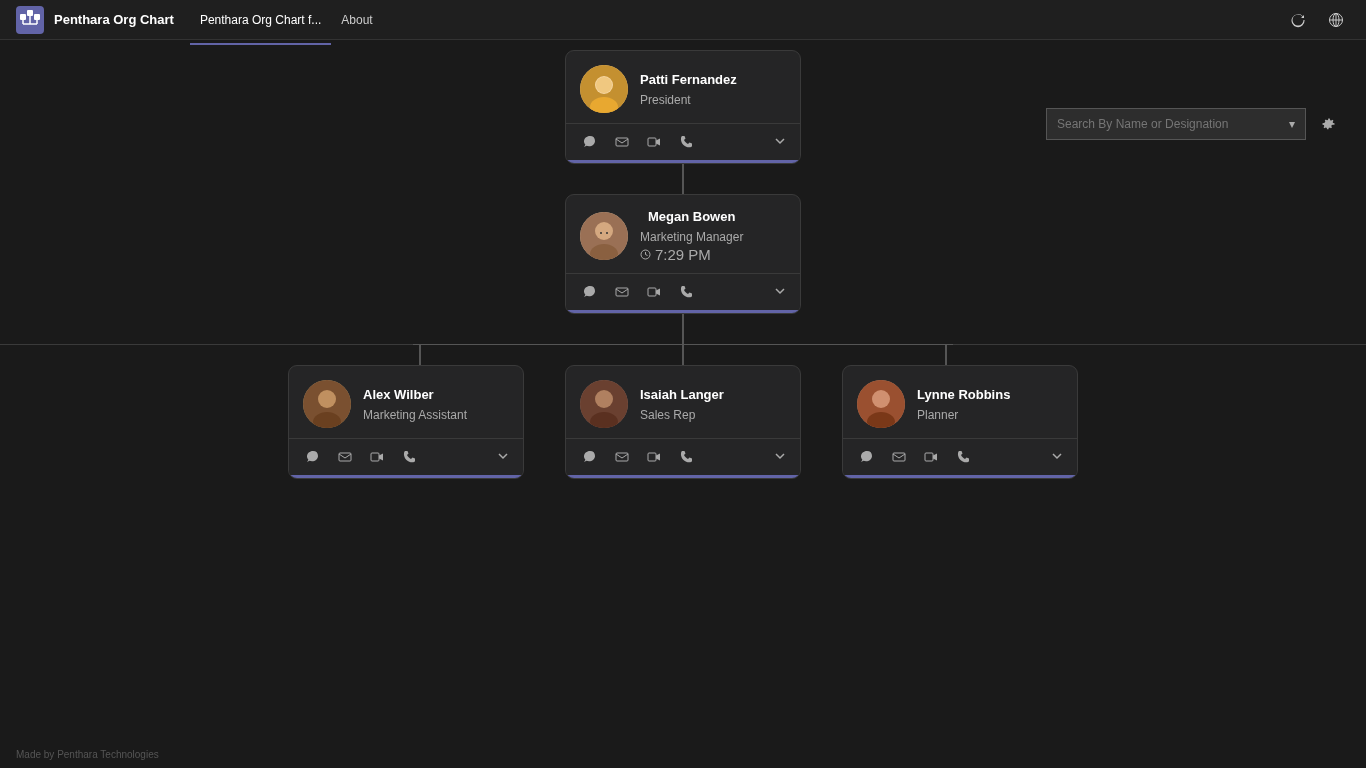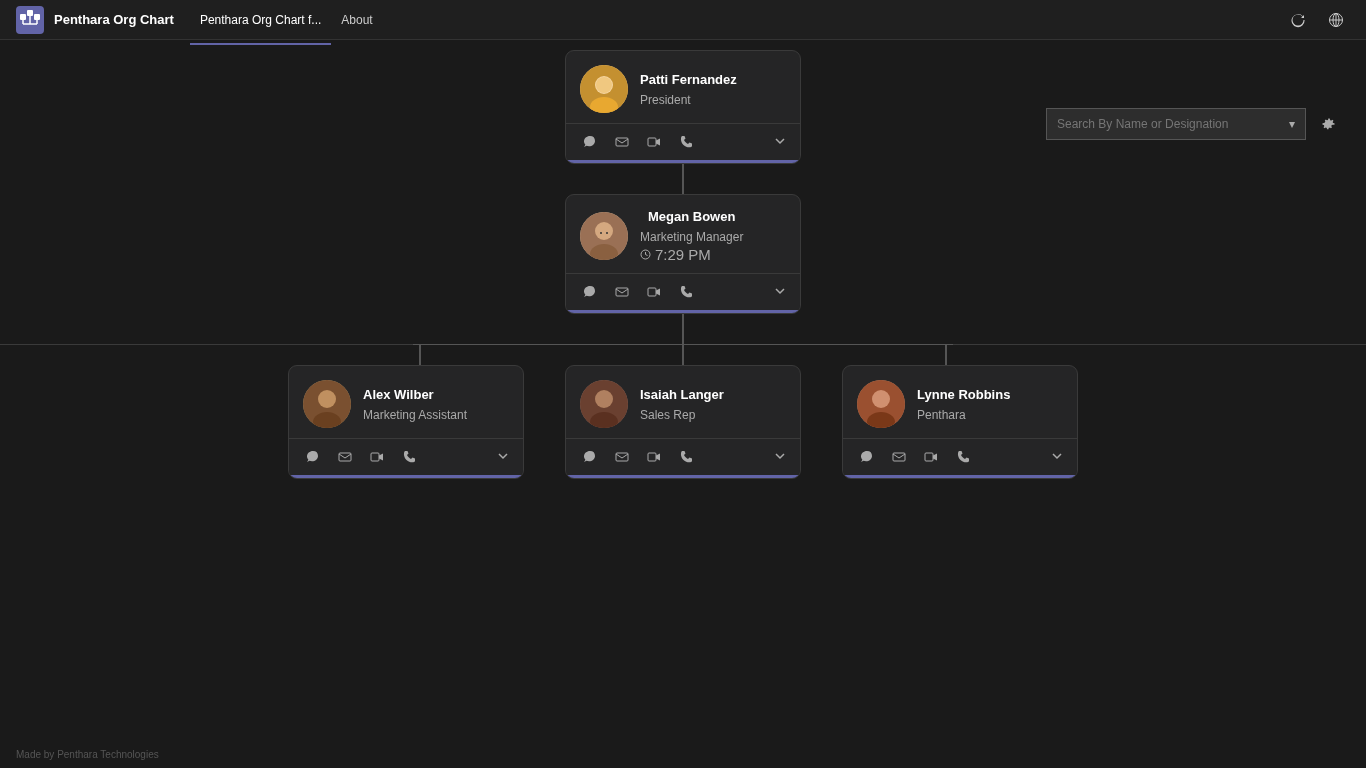--- a/index.html
+++ b/index.html
@@ -535,21 +535,21 @@
       <div class="org-card-body">
         <div class="org-card-avatar avatar-lynne">
           <svg width="48" height="48" viewBox="0 0 48 48">
             <circle cx="24" cy="24" r="24" fill="#9a5030"></circle>
             <circle cx="24" cy="19" r="9" fill="#d09070"></circle>
             <ellipse cx="24" cy="42" rx="14" ry="10" fill="#7a3818"></ellipse>
           </svg>
         </div>
         <div class="org-card-info">
           <div class="org-card-name">Lynne Robbins</div>
-          <div class="org-card-title">Penthara</div>
+          <div class="org-card-title">Planner</div>
         </div>
       </div>
       <div class="org-card-actions">
         <div class="org-card-action-icon">
           <svg width="14" height="14" viewBox="0 0 14 14" fill="#aaa">
               <path d="M7 1C3.7 1 1 3.4 1 6.3c0 1.3.5 2.5 1.4 3.4L1 12l2.5-1.3c.8.3 1.6.5 2.5.5 3.3 0 6-2.4 6-5.3S10.3 1 7 1z"></path>
             </svg>
         </div>
         <div class="org-card-action-icon">
           <svg width="14" height="14" viewBox="0 0 14 14" fill="#aaa">

